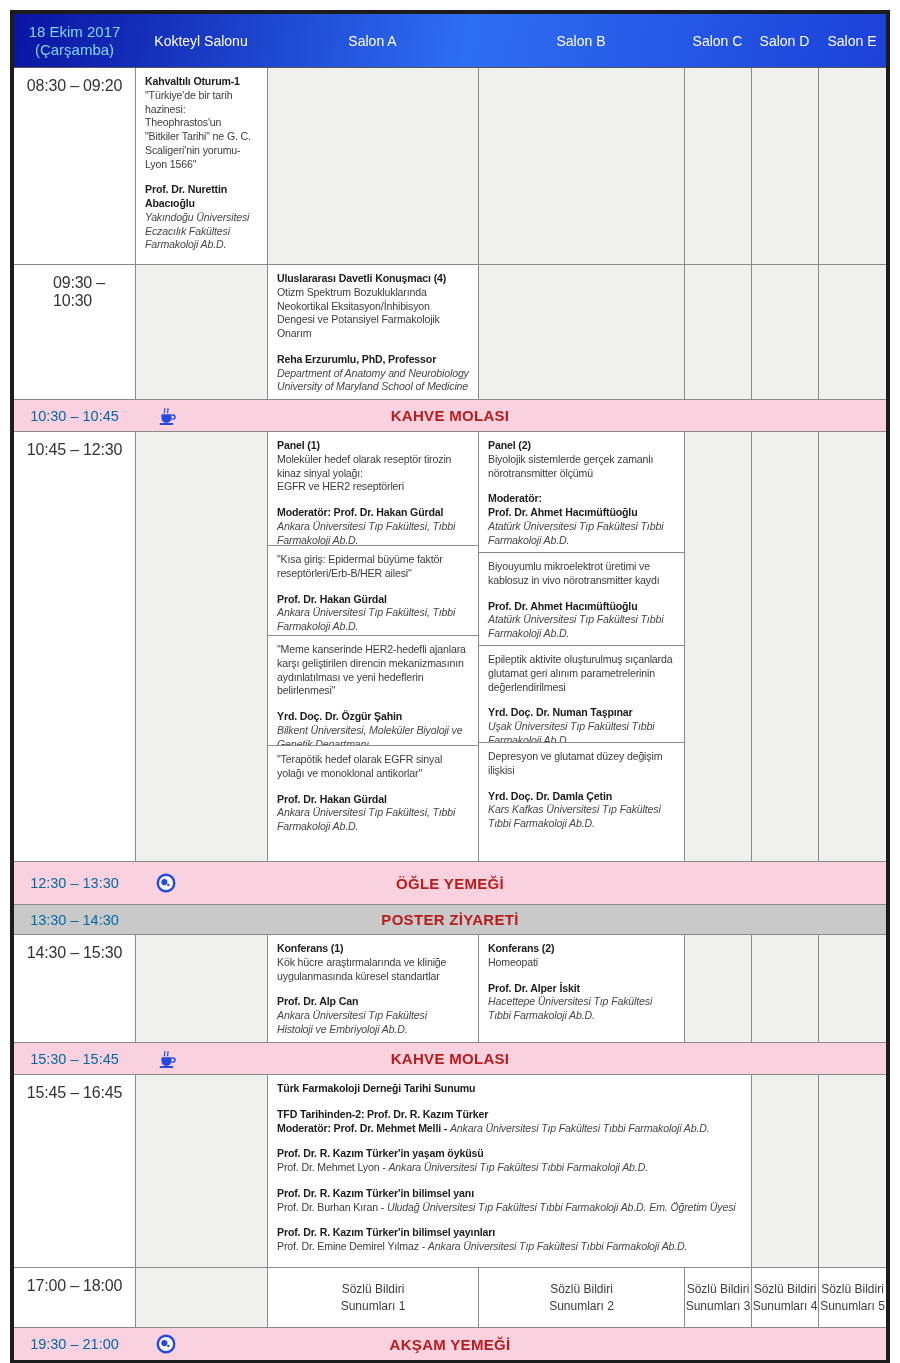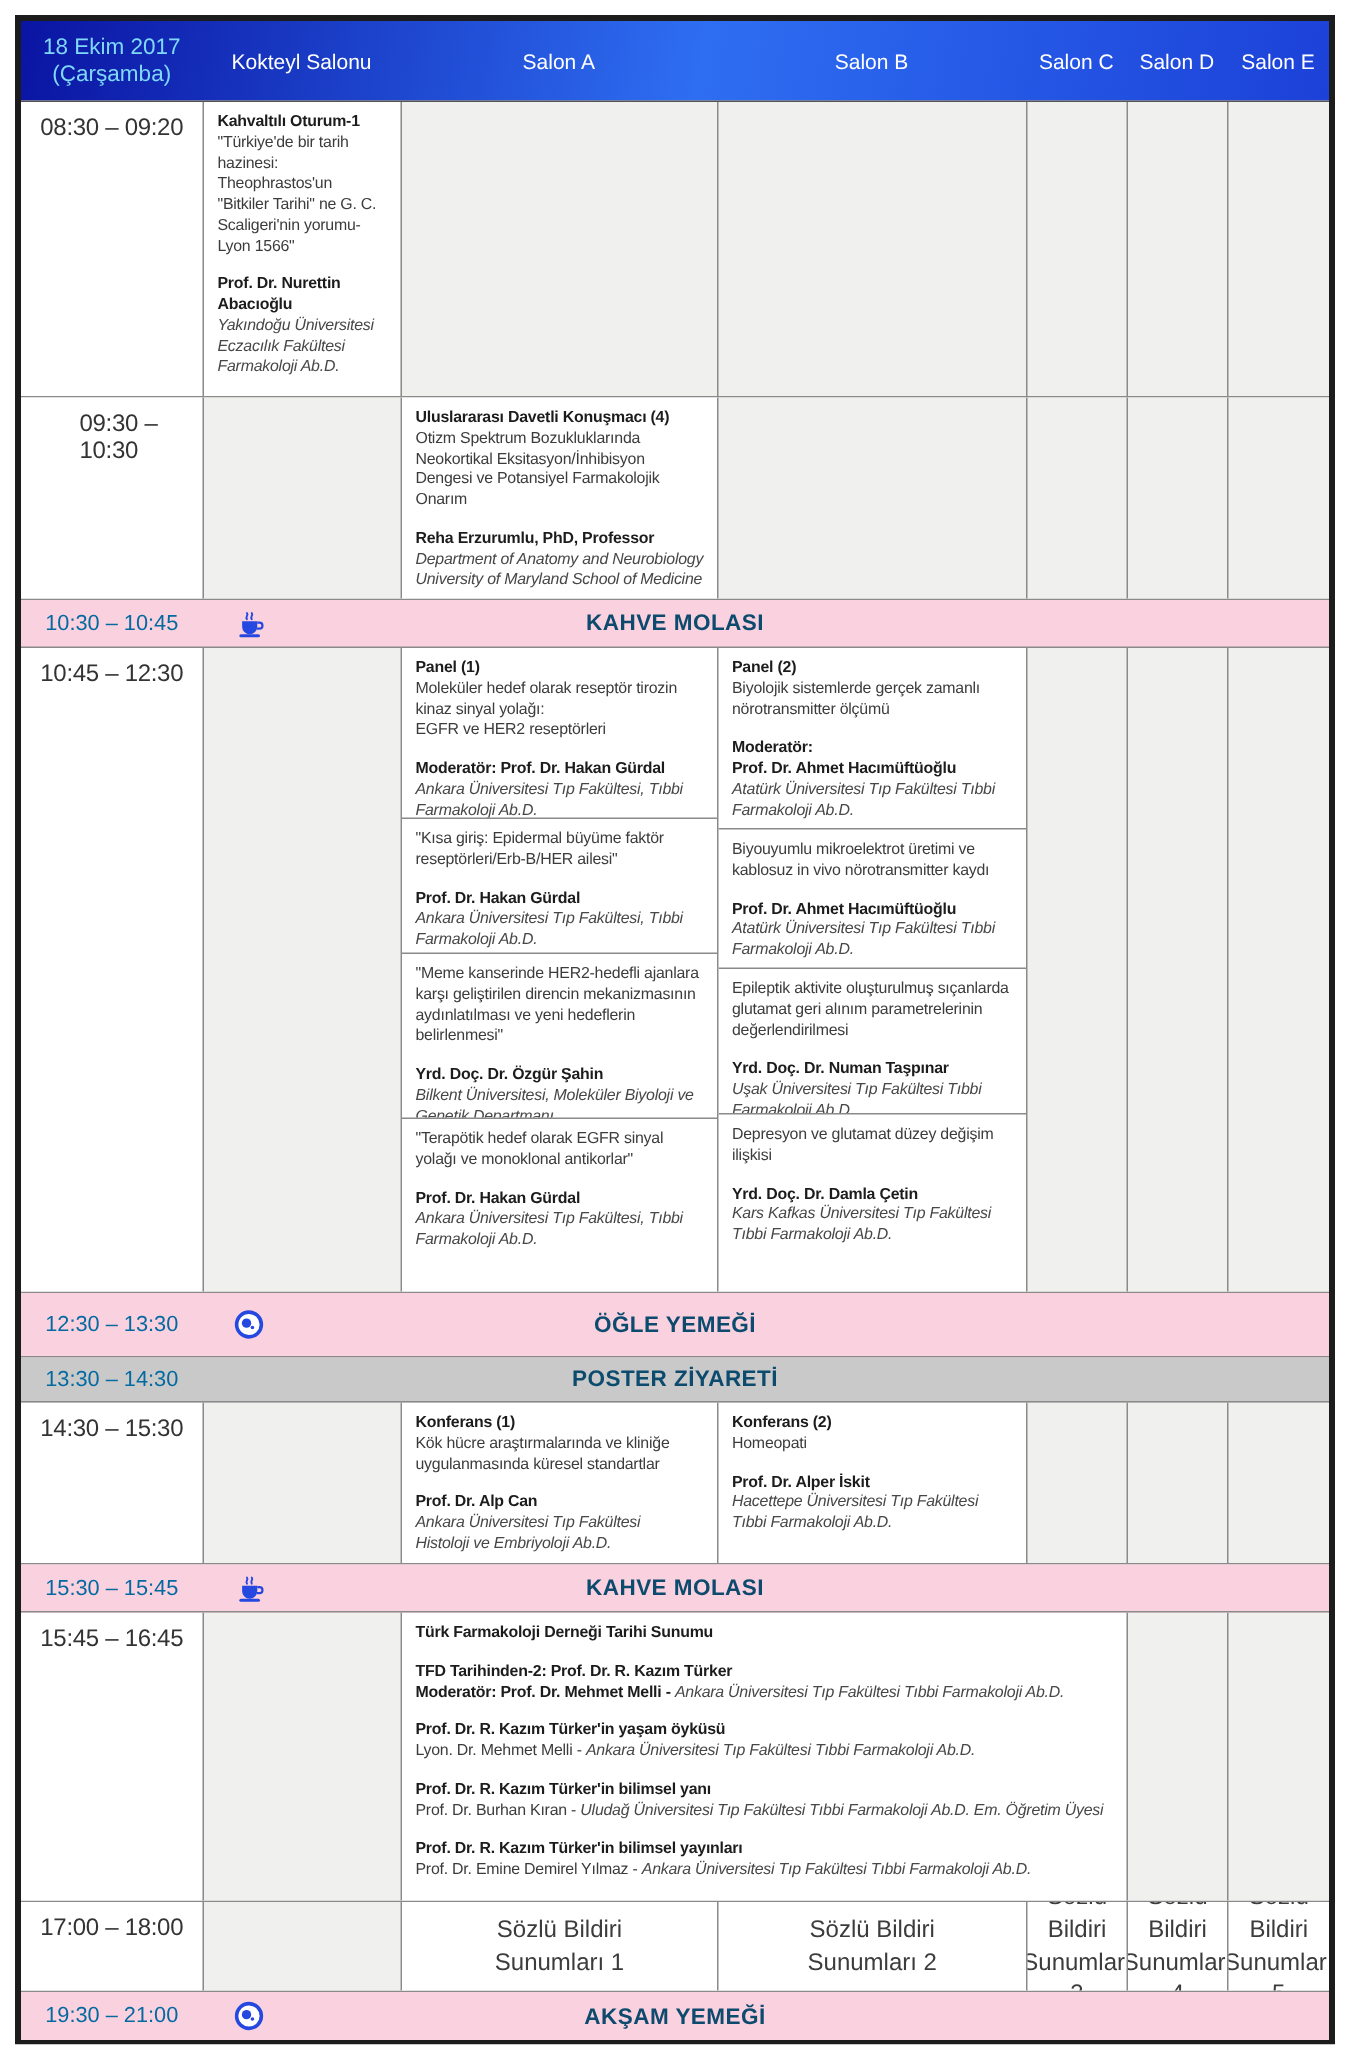--- a/index.html
+++ b/index.html
@@ -19,34 +19,34 @@
        color:#fff;border-bottom:1px solid #555;}
   .hcell{display:flex;flex-direction:column;align-items:center;justify-content:center;
          font-size:14px;border-left:none;}
   .datehead{color:#7fd8f8;font-size:15px;line-height:1.2;text-align:center;}
   
   .band{position:relative;display:flex;align-items:center;}
   .band.pink{background:#fad1de;}
   .band.grayb{background:#c9c9c9;}
   .band .btime{width:121px;text-align:center;font-size:14.5px;color:#0369a1;flex:none;}
   .band .blabel{position:absolute;left:0;right:0;text-align:center;font-weight:bold;
-                font-size:15px;color:#0c4a6e;letter-spacing:0.3px;}
+                font-size:15px;color:#b91c1c;letter-spacing:0.3px;}
   .bicon{position:absolute;left:141px;top:50%;transform:translateY(-50%);width:22px;height:22px;}
   
   .tx{font-size:10.6px;line-height:1.3;letter-spacing:-0.15px;margin:0;}
   .b{font-weight:bold;color:#1c1c1c;}
   .i{font-style:italic;color:#474747;}
   .prl{white-space:pre-line;}
   .gap{height:12px;}
   
   .sub{box-sizing:border-box;padding:7px 9px;overflow:hidden;}
   .sub + .sub{border-top:1px solid #8a8a8a;}
   
   .oral{display:flex;flex-direction:column;align-items:center;justify-content:center;
-        text-align:center;font-size:16px;line-height:1.35;background:#fff;}
+        text-align:center;font-size:12px;line-height:1.35;background:#fff;}
 </style>
 </head>
 <body>
 
 <div class="page">
 <div class="tbl">
 
   <div class="row hdr">
     <div class="cell first hcell" style="width:121px;">
       <span class="datehead">18 Ekim 2017</span>
@@ -228,21 +228,21 @@
   <div class="row" style="height:193px;">
     <div class="cell first timecell" style="width:121px;">15:45 – 16:45</div>
     <div class="cell empty" style="width:132px;"></div>
     <div class="cell content" style="width:484px;">
       <p class="tx b">Türk Farmakoloji Derneği Tarihi Sunumu</p>
       <div class="gap"></div>
       <p class="tx b">TFD Tarihinden-2:  Prof. Dr. R. Kazım Türker</p>
       <p class="tx"><span class="b">Moderatör:  Prof. Dr. Mehmet Melli -</span> <span class="i">Ankara Üniversitesi Tıp Fakültesi Tıbbi Farmakoloji Ab.D.</span></p>
       <div class="gap"></div>
       <p class="tx b">Prof. Dr. R. Kazım Türker'in yaşam öyküsü</p>
-      <p class="tx"><span>Lyon. Dr. Mehmet Melli -</span> <span class="i">Ankara Üniversitesi Tıp Fakültesi  Tıbbi Farmakoloji Ab.D.</span></p>
+      <p class="tx"><span>Prof. Dr. Mehmet Lyon -</span> <span class="i">Ankara Üniversitesi Tıp Fakültesi  Tıbbi Farmakoloji Ab.D.</span></p>
       <div class="gap"></div>
       <p class="tx b">Prof. Dr. R. Kazım Türker'in bilimsel yanı</p>
       <p class="tx"><span>Prof. Dr. Burhan Kıran -</span> <span class="i">Uludağ Üniversitesi Tıp Fakültesi  Tıbbi Farmakoloji Ab.D. Em. Öğretim Üyesi</span></p>
       <div class="gap"></div>
       <p class="tx b">Prof. Dr. R. Kazım Türker'in bilimsel yayınları</p>
       <p class="tx"><span>Prof. Dr. Emine Demirel Yılmaz -</span> <span class="i">Ankara Üniversitesi Tıp Fakültesi  Tıbbi Farmakoloji Ab.D.</span></p>
     </div>
     <div class="cell empty" style="width:67px;"></div>
     <div class="cell empty" style="width:68px;"></div>
   </div>

